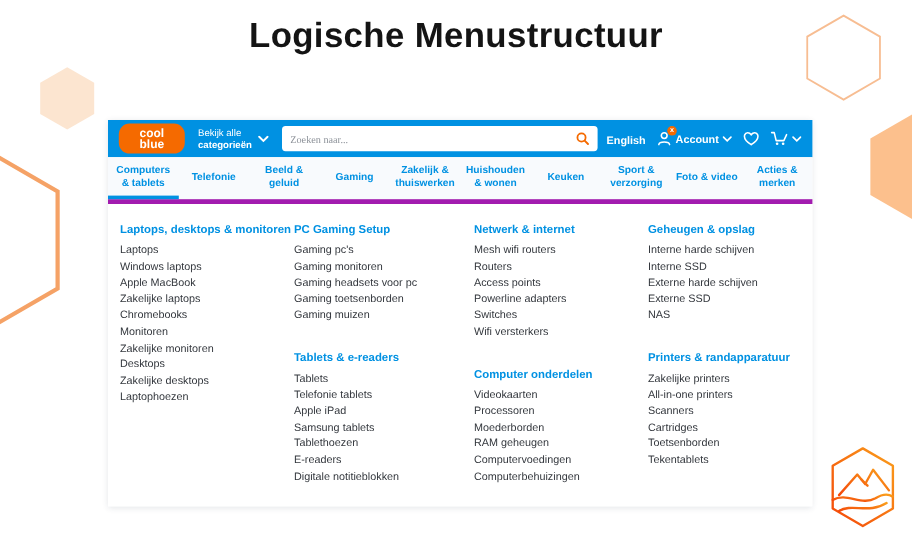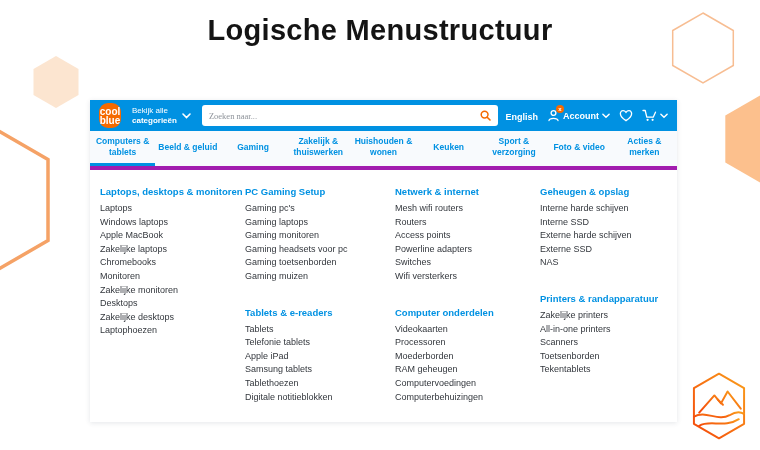--- a/index.html
+++ b/index.html
@@ -21,21 +21,21 @@
     box-shadow:0 1px 5px rgba(30,50,70,.12);
     background:#fff;
   }
 
   
   .topbar {
     height:31px; background:#0091e2; display:flex; align-items:center;
     padding:0 9px; gap:7px;
   }
   .logo {
-    width:22px; height:25px; background:#f56a00; border-radius:9px;
+    width:55px; height:25px; background:#f56a00; border-radius:9px;
     display:flex; flex-direction:column; align-items:center; justify-content:center;
     color:#fff; font-weight:bold; font-size:10px; line-height:9px; cursor:pointer;
     flex:0 0 auto;
   }
   .catbtn {
     display:flex; align-items:center; gap:5px; background:none; border:none;
     color:#fff; cursor:pointer; padding:0 4px; flex:0 0 auto;
     font-family:"Liberation Sans", sans-serif;
   }
   .catbtn .cat-lines { display:flex; flex-direction:column; text-align:left; font-size:8px; line-height:10px; }
@@ -163,20 +163,21 @@
         </svg>
         <svg width="8" height="6" viewBox="0 0 9 6">
           <polyline points="1,1 4.5,4.5 8,1" fill="none" stroke="#fff" stroke-width="1.6" stroke-linecap="round"></polyline>
         </svg>
       </span>
     </div>
   </header>
 
   <nav class="tabs" id="nav-tabs">
       <button class="tab active">Computers &amp; tablets</button>
+      <button class="tab">Telefonie</button>
       <button class="tab">Beeld &amp; geluid</button>
       <button class="tab">Gaming</button>
       <button class="tab">Zakelijk &amp; thuiswerken</button>
       <button class="tab">Huishouden &amp; wonen</button>
       <button class="tab">Keuken</button>
       <button class="tab">Sport &amp; verzorging</button>
       <button class="tab">Foto &amp; video</button>
       <button class="tab">Acties &amp; merken</button>
     </nav>
 
@@ -193,33 +194,33 @@
           <a class="mitem">Zakelijke monitoren</a>
           <a class="mitem">Desktops</a>
           <a class="mitem">Zakelijke desktops</a>
           <a class="mitem">Laptophoezen</a>
         </div>
       </div>
       <div class="col">
         <div class="group">
           <h3>PC Gaming Setup</h3>
           <a class="mitem">Gaming pc's</a>
-          <a class="mitem">Gaming laptops</a>
           <a class="mitem">Gaming monitoren</a>
           <a class="mitem">Gaming headsets voor pc</a>
           <a class="mitem">Gaming toetsenborden</a>
           <a class="mitem">Gaming muizen</a>
         </div>
         <div class="group">
           <h3>Tablets &amp; e-readers</h3>
           <a class="mitem">Tablets</a>
           <a class="mitem">Telefonie tablets</a>
           <a class="mitem">Apple iPad</a>
           <a class="mitem">Samsung tablets</a>
           <a class="mitem">Tablethoezen</a>
+          <a class="mitem">E-readers</a>
           <a class="mitem">Digitale notitieblokken</a>
         </div>
       </div>
       <div class="col">
         <div class="group">
           <h3>Netwerk &amp; internet</h3>
           <a class="mitem">Mesh wifi routers</a>
           <a class="mitem">Routers</a>
           <a class="mitem">Access points</a>
           <a class="mitem">Powerline adapters</a>
@@ -243,20 +244,21 @@
           <a class="mitem">Interne SSD</a>
           <a class="mitem">Externe harde schijven</a>
           <a class="mitem">Externe SSD</a>
           <a class="mitem">NAS</a>
         </div>
         <div class="group">
           <h3>Printers &amp; randapparatuur</h3>
           <a class="mitem">Zakelijke printers</a>
           <a class="mitem">All-in-one printers</a>
           <a class="mitem">Scanners</a>
+          <a class="mitem">Cartridges</a>
           <a class="mitem">Toetsenborden</a>
           <a class="mitem">Tekentablets</a>
         </div>
       </div>
     </div>
 </div>
 
 <svg class="brand-logo" width="66" height="72" viewBox="0 0 100 108">
   <defs>
     <linearGradient id="lg" x1="0" y1="1" x2="1" y2="0">

